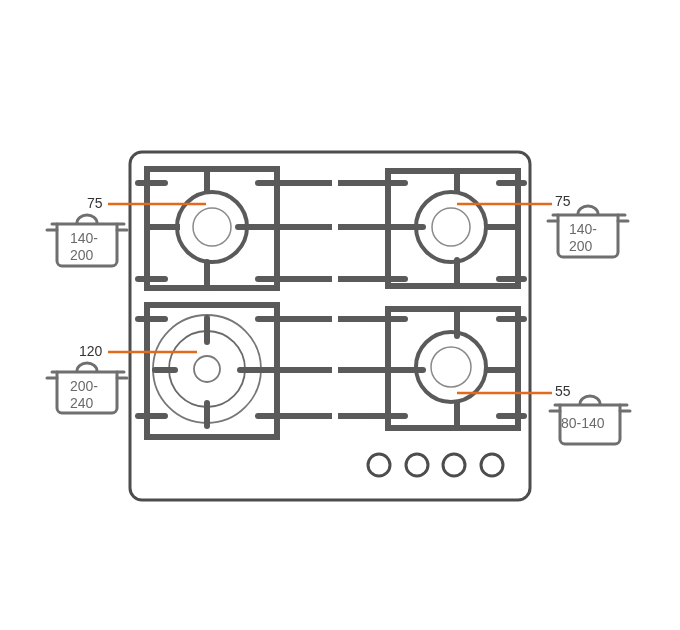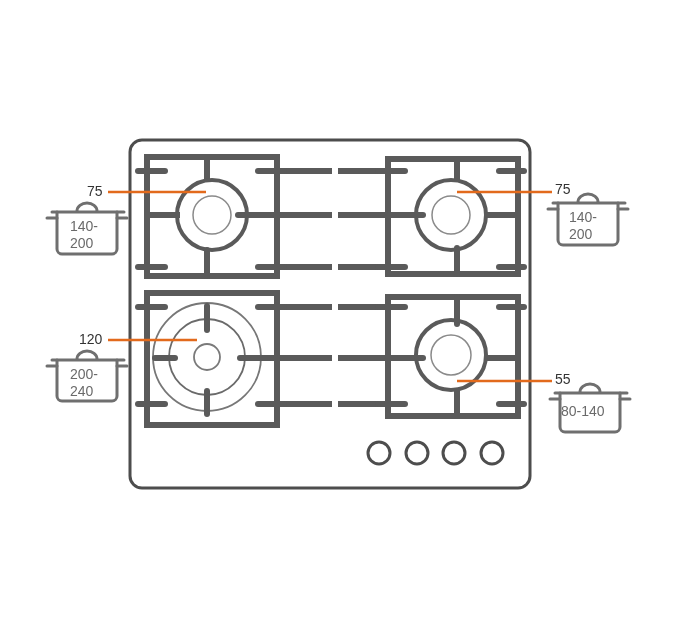--- a/index.html
+++ b/index.html
@@ -1,17 +1,17 @@
 <!DOCTYPE html>
 <html><head>
   <meta charset="utf-8">
   <style>
     html, body { margin: 0; padding: 0; background: #ffffff; }
     body { width: 680px; height: 630px; position: relative; overflow: hidden; font-family: "Liberation Sans", sans-serif; }
-    #stage { position: absolute; left: 0; top: 0; width: 680px; height: 600px; }
+    #stage { position: absolute; left: 0; top: 12px; width: 680px; height: 600px; }
     svg text { font-family: "Liberation Sans", sans-serif; }
     .num { font-size: 14px; fill: #333333; }
     .pot-text { font-size: 14px; fill: #6a6a6a; }
   </style>
 </head>
 <body>
 
 <div id="stage">
 <svg width="680" height="630" viewBox="0 0 680 630" xmlns="http://www.w3.org/2000/svg">
 

